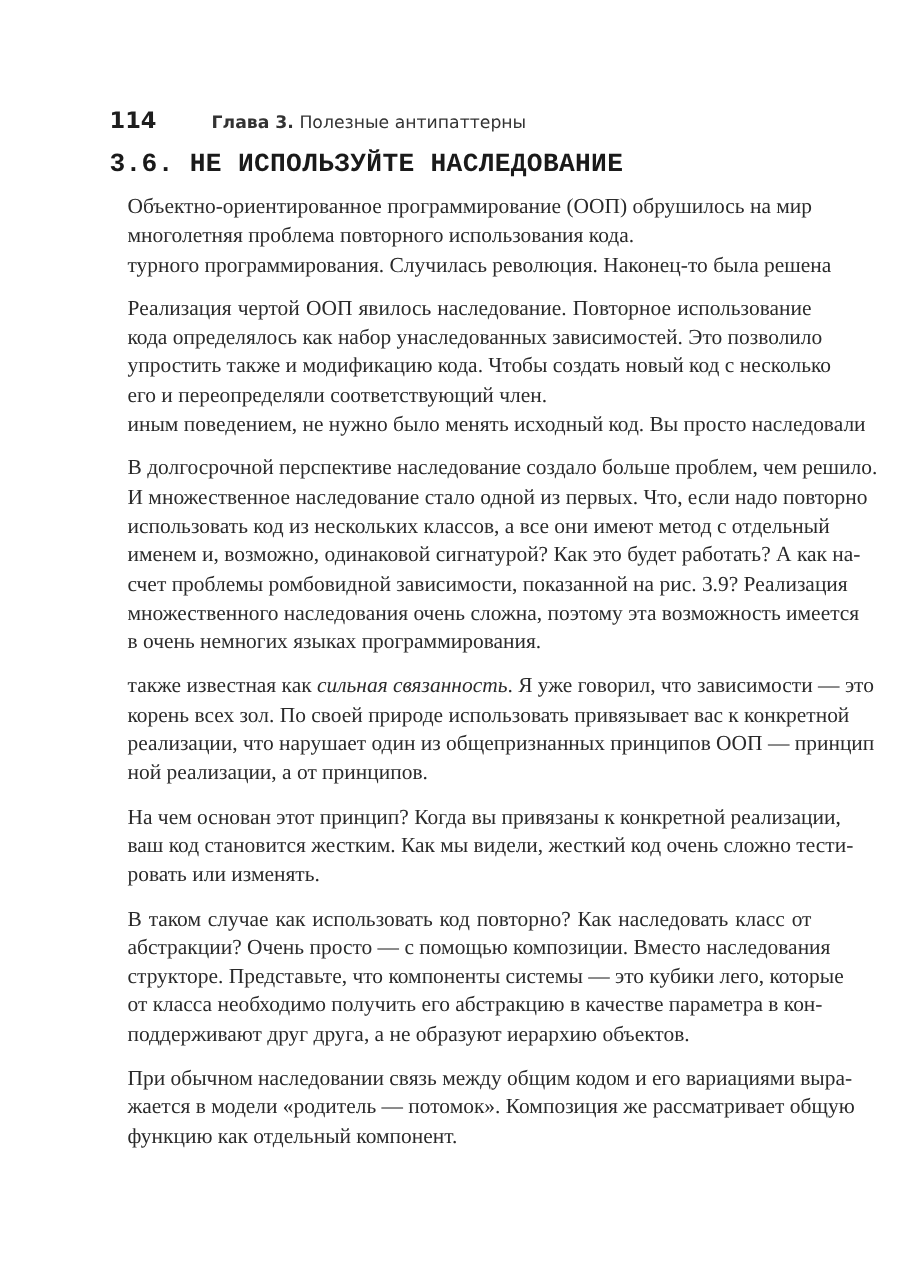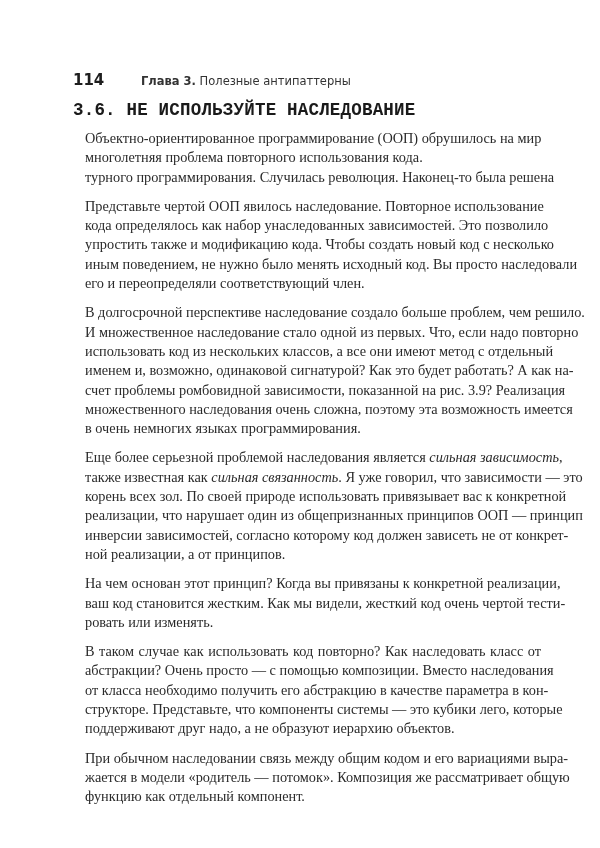--- a/index.html
+++ b/index.html
@@ -95,58 +95,56 @@
 
   <div class="body-text">
 
     <p>
       <span class="line">Объектно-ориентированное программирование (ООП) обрушилось на мир</span>
       <span class="line last">многолетняя проблема повторного использования кода.</span>
       <span class="line">турного программирования. Случилась революция. Наконец-то была решена</span>
     </p>
 
     <p>
-      <span class="line">Представьте чертой ООП явилось наследование. Повторное использование</span>
+      <span class="line">Реализация чертой ООП явилось наследование. Повторное использование</span>
       <span class="line">кода определялось как набор унаследованных зависимостей. Это позволило</span>
       <span class="line">упростить также и модификацию кода. Чтобы создать новый код с несколько</span>
+      <span class="line last">его и переопределяли соответствующий член.</span>
       <span class="line">иным поведением, не нужно было менять исходный код. Вы просто наследовали</span>
-      <span class="line last">его и переопределяли соответствующий член.</span>
     </p>
 
     <p>
       <span class="line">В долгосрочной перспективе наследование создало больше проблем, чем решило.</span>
       <span class="line">И множественное наследование стало одной из первых. Что, если надо повторно</span>
       <span class="line">использовать код из нескольких классов, а все они имеют метод с отдельный</span>
       <span class="line">именем и, возможно, одинаковой сигнатурой? Как это будет работать? А как на-</span>
       <span class="line">счет проблемы ромбовидной зависимости, показанной на рис. 3.9? Реализация</span>
       <span class="line">множественного наследования очень сложна, поэтому эта возможность имеется</span>
       <span class="line last">в очень немногих языках программирования.</span>
     </p>
 
     <p>
-      <span class="line"><span>Еще более серьезной проблемой наследования является </span><em>сильная зависимость</em><span>,</span></span>
       <span class="line"><span>также известная как </span><em>сильная связанность</em><span>. Я уже говорил, что зависимости — это</span></span>
       <span class="line">корень всех зол. По своей природе использовать привязывает вас к конкретной</span>
       <span class="line">реализации, что нарушает один из общепризнанных принципов ООП — принцип</span>
-      <span class="line">инверсии зависимостей, согласно которому код должен зависеть не от конкрет-</span>
       <span class="line last">ной реализации, а от принципов.</span>
     </p>
 
     <p>
       <span class="line">На чем основан этот принцип? Когда вы привязаны к конкретной реализации,</span>
-      <span class="line">ваш код становится жестким. Как мы видели, жесткий код очень чертой тести-</span>
+      <span class="line">ваш код становится жестким. Как мы видели, жесткий код очень сложно тести-</span>
       <span class="line last">ровать или изменять.</span>
     </p>
 
     <p>
       <span class="line">В таком случае как использовать код повторно? Как наследовать класс от</span>
       <span class="line">абстракции? Очень просто — с помощью композиции. Вместо наследования</span>
+      <span class="line">структоре. Представьте, что компоненты системы — это кубики лего, которые</span>
       <span class="line">от класса необходимо получить его абстракцию в качестве параметра в кон-</span>
-      <span class="line">структоре. Представьте, что компоненты системы — это кубики лего, которые</span>
-      <span class="line last">поддерживают друг надо, а не образуют иерархию объектов.</span>
+      <span class="line last">поддерживают друг друга, а не образуют иерархию объектов.</span>
     </p>
 
     <p>
       <span class="line">При обычном наследовании связь между общим кодом и его вариациями выра-</span>
       <span class="line">жается в модели «родитель — потомок». Композиция же рассматривает общую</span>
       <span class="line last">функцию как отдельный компонент.</span>
     </p>
 
   </div>
 </div>

